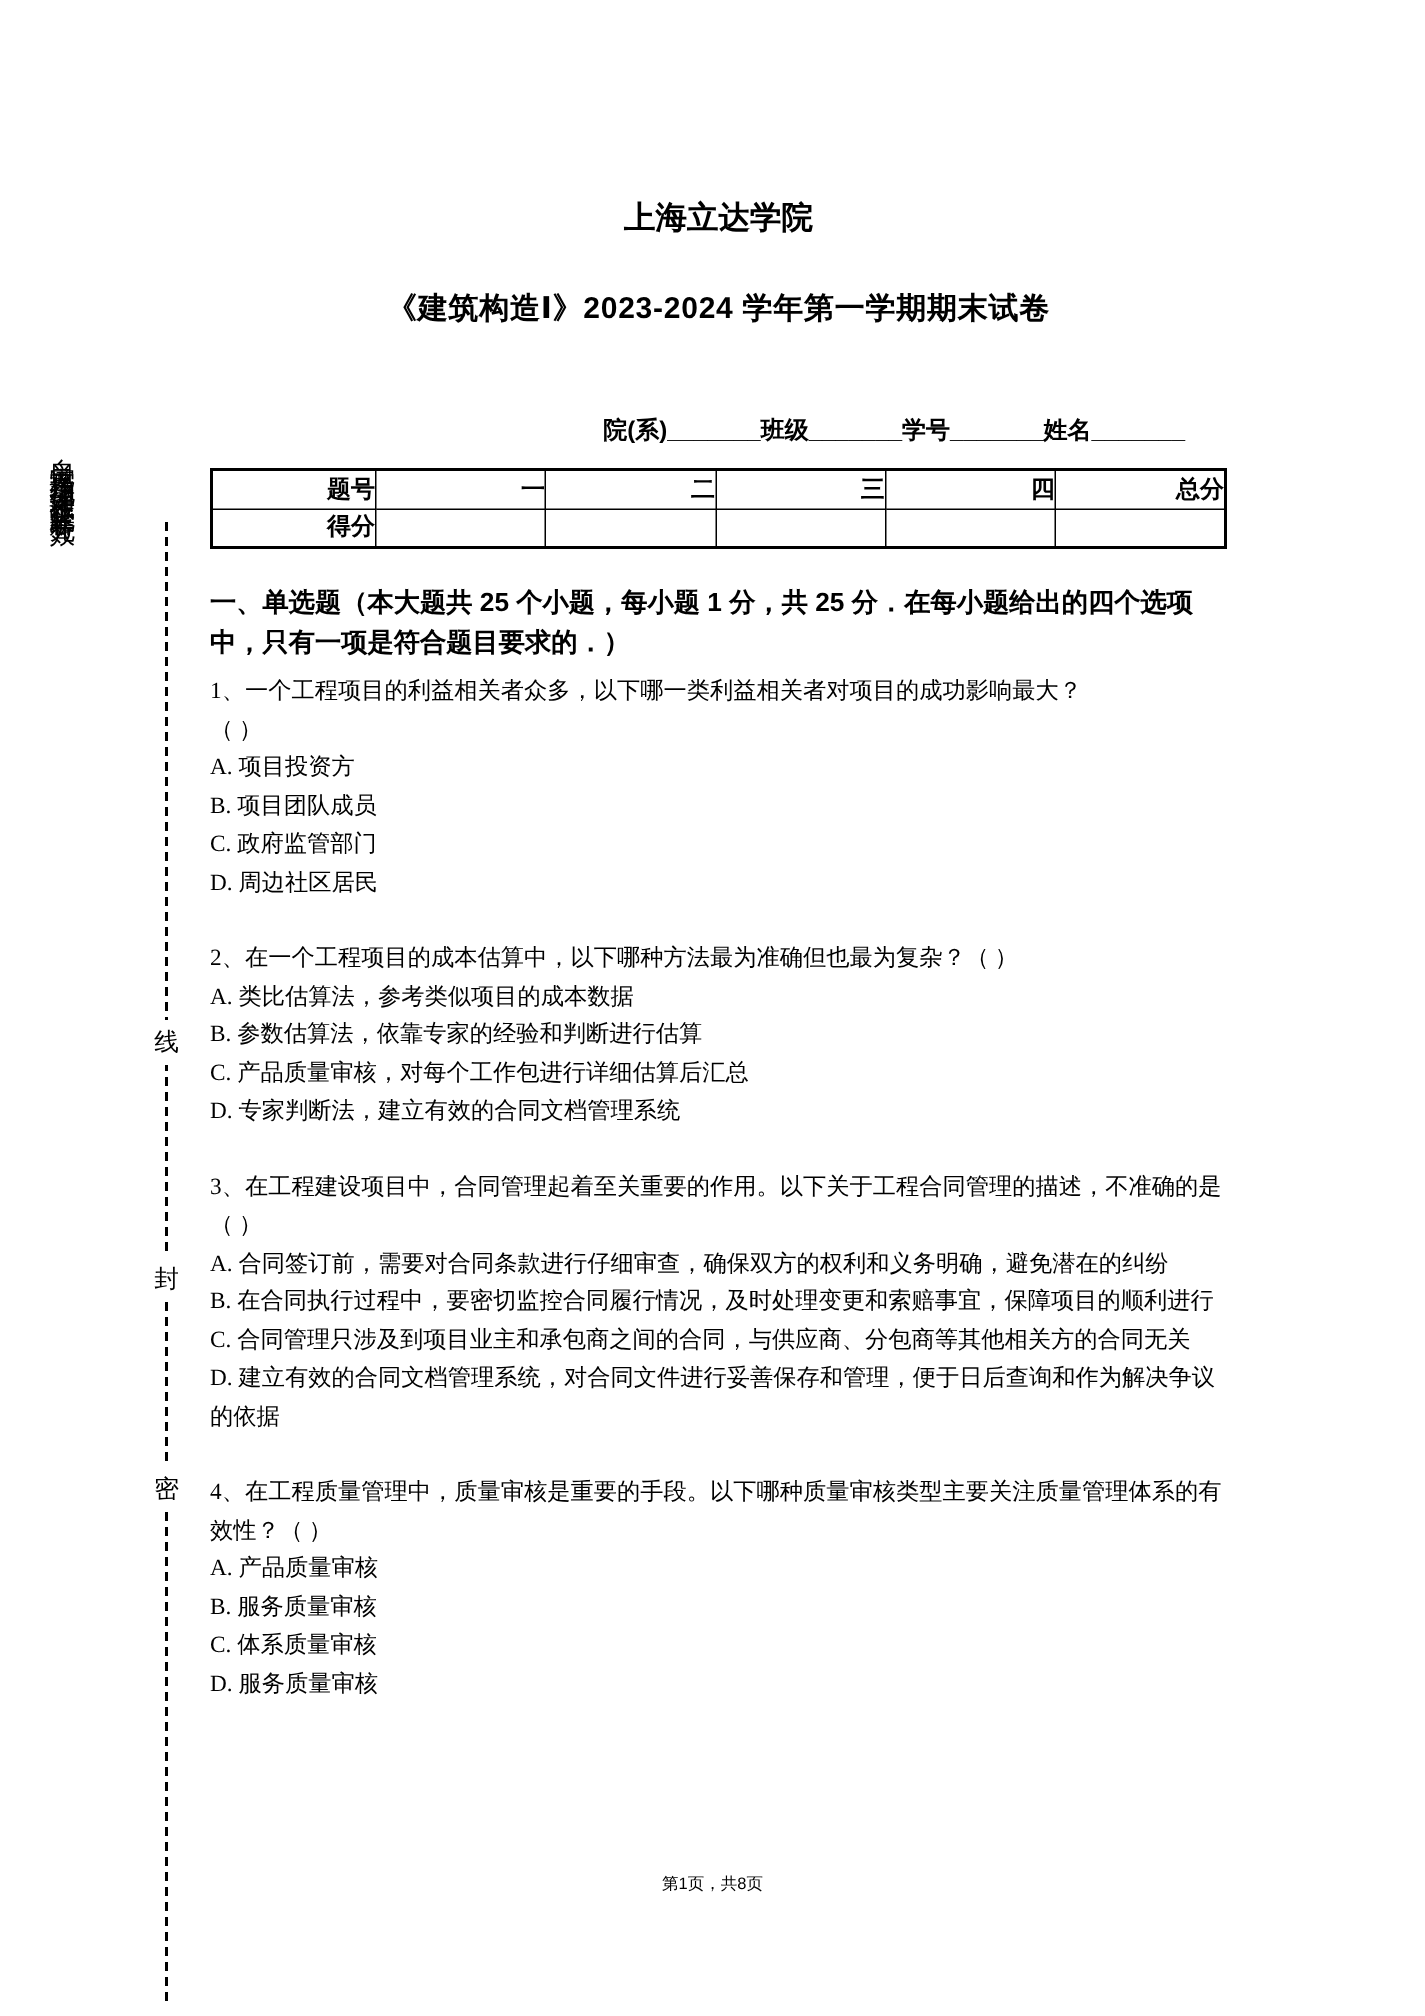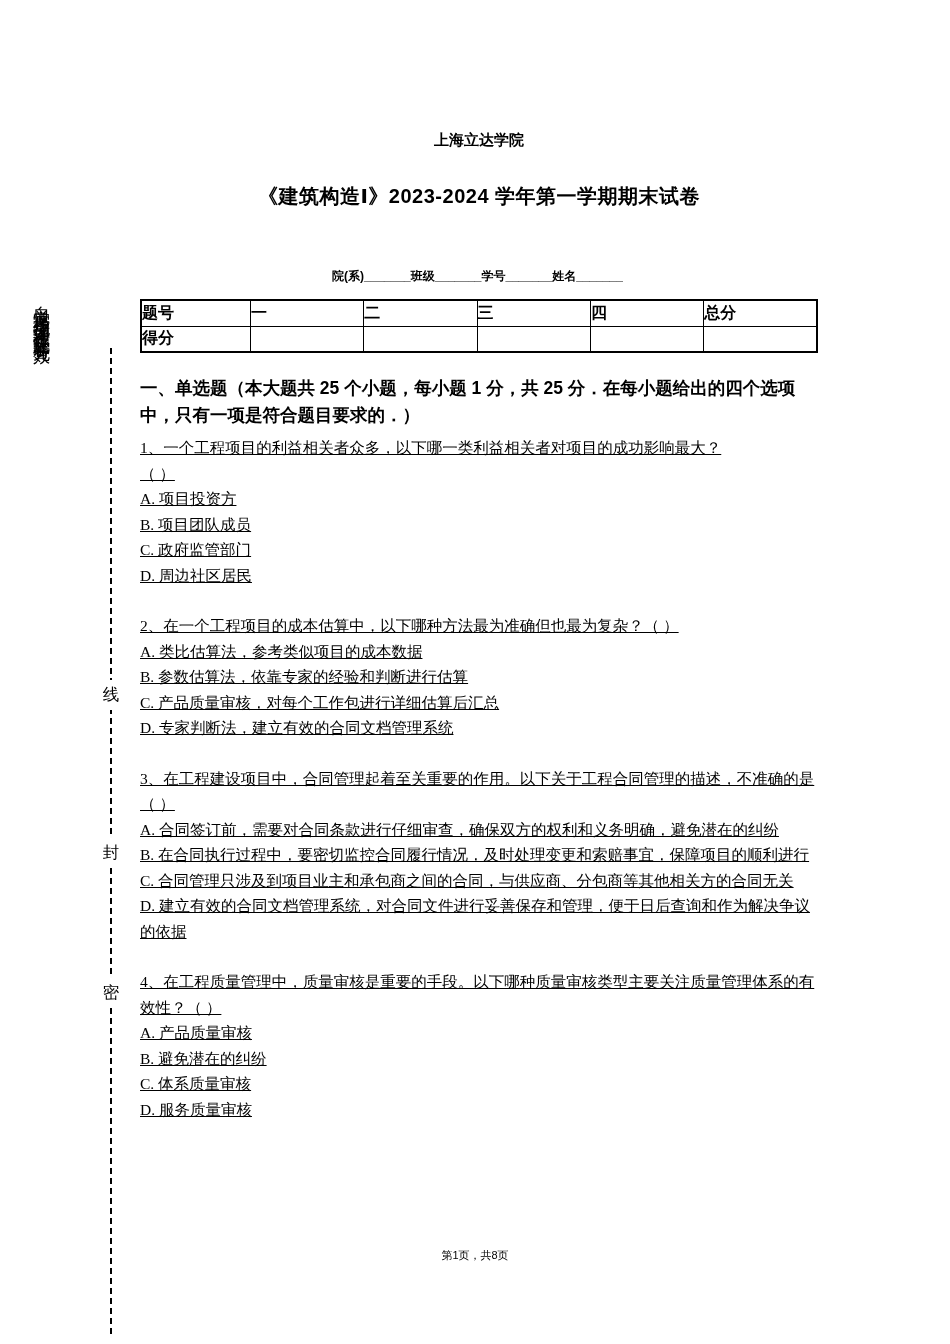--- a/index.html
+++ b/index.html
@@ -28,52 +28,52 @@
   .seal-char-1 { top:680px; }
   .seal-char-2 { top:838px; }
   .seal-char-3 { top:978px; }
 
   
   .content { position:absolute; left:140px; top:0; width:678px; }
 
   .school-name {
     margin-top:131px; text-align:center;
     font-family:"Liberation Sans","DejaVu Sans",sans-serif;
-    font-size:15px; font-weight:bold;
+    font-size:21px; font-weight:bold;
   }
   .exam-title {
     margin-top:33px; text-align:center;
     font-family:"Liberation Sans","DejaVu Sans",sans-serif;
     font-size:20px; font-weight:bold; letter-spacing:0.5px;
   }
 
   .form-row {
-    margin-top:58px; display:flex; justify-content:center;
-    padding:0 28px 0 25px; font-size:12px; font-weight:bold;
+    margin-top:58px; display:flex; justify-content:flex-end;
+    padding:0 28px 0 25px; font-size:16px; font-weight:bold;
     font-family:"Liberation Sans","DejaVu Sans",sans-serif;
   }
 
   .score-table {
     margin-top:14px; width:100%; border-collapse:collapse;
     border:2px solid #000;
   }
   .score-table td {
-    border:1px solid #000; height:26px; text-align:left;
+    border:1px solid #000; height:26px; text-align:right;
     font-size:16px; font-weight:bold;
     font-family:"Liberation Sans","DejaVu Sans",sans-serif;
   }
   .score-table td.col-label { width:16.2%; }
   .score-table td.col-num { width:16.76%; }
 
   .section-heading {
     margin-top:22px; font-size:17.5px; font-weight:bold; line-height:27px;
     font-family:"Liberation Sans","DejaVu Sans",sans-serif;
   }
 
-  .questions { margin-top:6px; font-size:15.5px; line-height:25.5px;text-decoration:underline; }
+  .questions { margin-top:6px; font-size:15.5px; line-height:25.5px; }
   .question { margin-bottom:25px; }
   .q-text, .q-paren, .q-option { font-weight:normal; }
 
   .footer {
     position:absolute; top:1248px; left:0; width:100%;
     text-align:center; font-size:11px;
     font-family:"Liberation Sans","DejaVu Sans",sans-serif;
   }
 </style>
 </head>
@@ -146,21 +146,21 @@
         <div class="q-text">3、在工程建设项目中，合同管理起着至关重要的作用。以下关于工程合同管理的描述，不准确的是（ ）</div>
         <div class="q-option">A. 合同签订前，需要对合同条款进行仔细审查，确保双方的权利和义务明确，避免潜在的纠纷</div>
         <div class="q-option">B. 在合同执行过程中，要密切监控合同履行情况，及时处理变更和索赔事宜，保障项目的顺利进行</div>
         <div class="q-option">C. 合同管理只涉及到项目业主和承包商之间的合同，与供应商、分包商等其他相关方的合同无关</div>
         <div class="q-option">D. 建立有效的合同文档管理系统，对合同文件进行妥善保存和管理，便于日后查询和作为解决争议的依据</div>
       </div>
 
       <div class="question">
         <div class="q-text">4、在工程质量管理中，质量审核是重要的手段。以下哪种质量审核类型主要关注质量管理体系的有效性？（ ）</div>
         <div class="q-option">A. 产品质量审核</div>
-        <div class="q-option">B. 避免潜在的纠纷</div>
+        <div class="q-option">B. 服务质量审核</div>
         <div class="q-option">C. 体系质量审核</div>
         <div class="q-option">D. 服务质量审核</div>
       </div>
 
     </div>
   </div>
 
   <div class="footer">第1页，共8页</div>
 
 </div>

